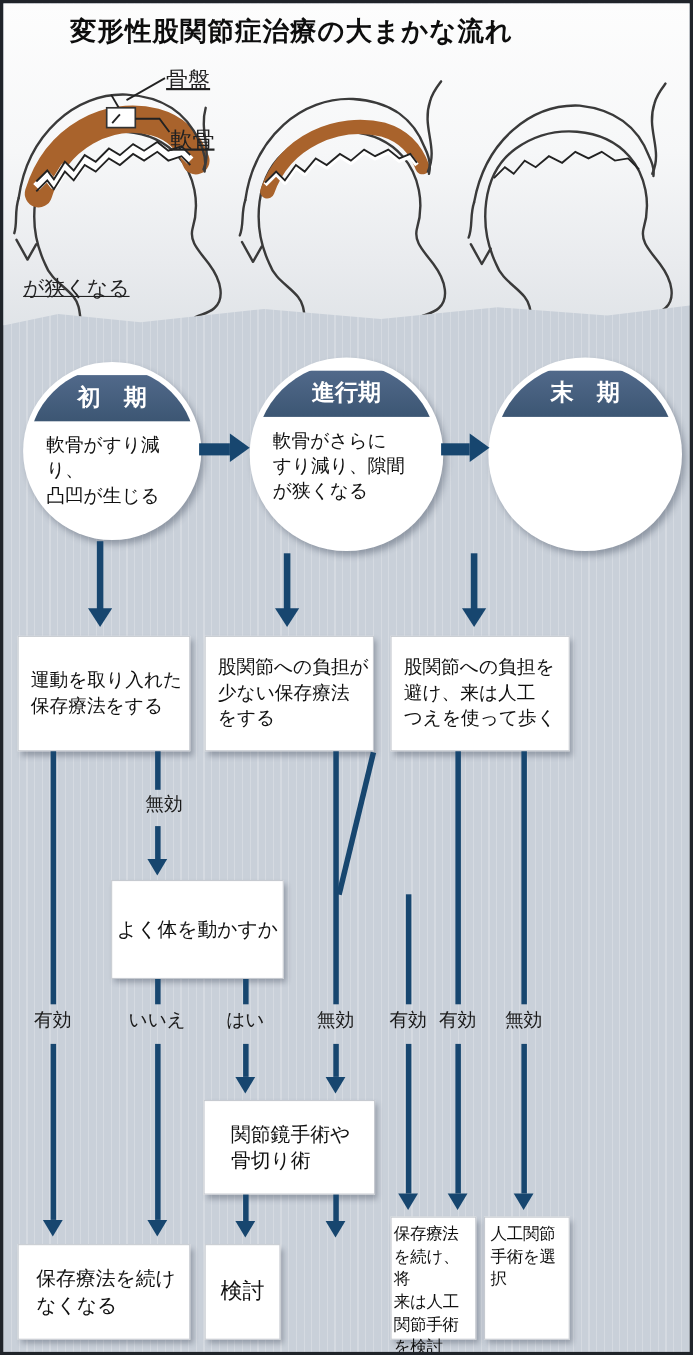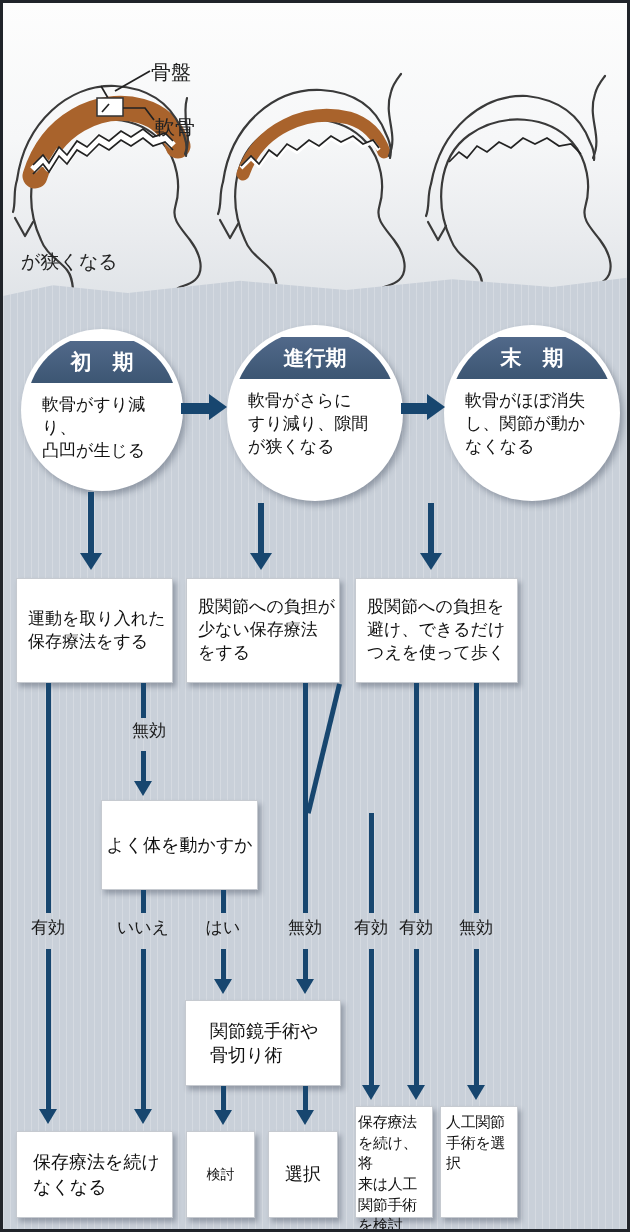--- a/index.html
+++ b/index.html
@@ -14,21 +14,21 @@
   #top-section{
     position:absolute; left:0; top:0; width:624px; height:302px;
     background:linear-gradient(180deg,#fdfdfd 0%,#f6f7f8 45%,#e9ebee 78%,#dfe3e7 100%);
     clip-path:polygon(0 0,100% 0,100% 91%,88% 94%,72% 91.5%,55% 95%,38% 92%,20% 96%,8% 93.5%,0 97%);
   }
   .title{
     position:absolute; top:9px; left:0; width:524px; text-align:center;
     font-size:24px; font-weight:bold; letter-spacing:1px; color:#0d0d0d;
   }
   .fig{position:absolute; top:55px; width:200px; height:245px;}
-  .anat-label{position:absolute; font-size:20px; color:#222;}
+  .anat-label{position:absolute; font-size:20px; color:#222;text-decoration:underline;}
   
   .circle{position:absolute; background:#fff; border-radius:50%;
     box-shadow:3px 4px 6px rgba(35,45,65,.35);}
   .circle-inner{position:absolute; inset:5px; border-radius:50%; overflow:hidden;}
   .band{position:absolute; top:7px; left:0; right:0; height:42px;
     background:linear-gradient(180deg,#51698a 0%,#3c5673 100%);
     color:#fff; font-weight:bold; font-size:21px; line-height:42px; text-align:center;}
   .circle-text{position:absolute; top:60px; left:16px; right:8px;
     font-size:17px; line-height:1.34; white-space:pre-line; text-align:left;}
   
@@ -53,20 +53,21 @@
     font-size:17px; color:#1a1a1a; white-space:nowrap;}
   svg .ln{fill:none; stroke:#3a3a3a; stroke-width:2.2; stroke-linejoin:round; stroke-linecap:round;}
   svg .jag{fill:none; stroke:#222; stroke-width:1.7;}
 </style>
 </head>
 <body>
 
 <div id="page">
 
   <div id="top-section">
+    <div class="title">変形性股関節症治療の大まかな流れ</div>
 
     <svg class="fig" style="left:8px" viewBox="0 0 200 245">
       <path class="ln" fill="#fdfdfd" d="M 66,248 C 60,234 64,222 56,212 C 48,202 35,196 30,182 C 14,148 16,100 48,77 C 82,53 128,58 151,84 C 166,101 171,127 164,150 C 161,162 170,170 179,182 C 191,198 193,214 184,222 C 175,230 166,226 163,236 C 161,242 162,245 162,248"></path>
       <path d="M 24,118 C 40,66 88,42 130,53 C 152,59 162,74 167,88" fill="none" stroke="#A9632C" stroke-width="25" stroke-linecap="round"></path>
       <polyline points="22,112 32,102 38,110 48,94 56,102 66,88 76,94 88,82 98,88 110,78 120,84 132,76 142,84 154,80 162,88" fill="none" stroke="#ffffff" stroke-width="8" stroke-linejoin="round"></polyline>
       <polyline class="jag" transform="translate(0,-5)" points="22,112 32,102 38,110 48,94 56,102 66,88 76,94 88,82 98,88 110,78 120,84 132,76 142,84 154,80 162,88"></polyline>
       <polyline class="jag" transform="translate(0,4)" points="22,112 32,102 38,110 48,94 56,102 66,88 76,94 88,82 98,88 110,78 120,84 132,76 142,84 154,80 162,88"></polyline>
       <path class="ln" d="M 6,122 C 14,64 58,26 104,28 C 140,30 160,48 170,70 C 175,80 177,88 175,98"></path>
       <path class="ln" d="M 174,96 C 182,78 170,62 176,40"></path>
       <path class="ln" d="M 6,122 C 2,134 5,144 2,154"></path>
@@ -114,23 +115,20 @@
     <div class="circle-inner">
       <div class="band">進行期</div>
       <div class="circle-text">軟骨がさらに
 すり減り、隙間
 が狭くなる</div>
     </div>
   </div>
   <div class="circle" style="left:441px; top:322px; width:176px; height:176px">
     <div class="circle-inner">
       <div class="band">末　期</div>
-      <div class="circle-text">軟骨がほぼ消失
-し、関節が動か
-なくなる</div>
     </div>
   </div>
 
   <div class="hshaft" style="left:178px; top:400px; width:28px"></div>
   <div class="hah" style="left:206px; top:391px"></div>
   <div class="hshaft" style="left:398px; top:400px; width:26px"></div>
   <div class="hah" style="left:424px; top:391px"></div>
 
   <div class="vline" style="left:85px; top:489px; height:62px; width:6px"></div>
   <div class="ah big" style="left:77px; top:550px"></div>
@@ -138,21 +136,21 @@
   <div class="ah big" style="left:247px; top:550px"></div>
   <div class="vline" style="left:425px; top:500px; height:51px; width:6px"></div>
   <div class="ah big" style="left:417px; top:550px"></div>
 
   <div class="box" style="left:13px; top:575px; width:157px; height:105px; padding-left:11px">運動を取り入れた
 保存療法をする</div>
   <div class="box" style="left:183px; top:575px; width:154px; height:105px; padding-left:11px">股関節への負担が
 少ない保存療法
 をする</div>
   <div class="box" style="left:352px; top:575px; width:163px; height:105px; padding-left:11px">股関節への負担を
-避け、できるだけ
+避け、来は人工
 つえを使って歩く</div>
 
   <div class="vline" style="left:43px; top:680px; height:230px"></div>
   <div class="vline" style="left:43px; top:946px; height:160px"></div>
   <div class="ah" style="left:36px; top:1106px"></div>
 
   <div class="vline" style="left:138px; top:680px; height:35px"></div>
   <div class="branch-label" style="left:146px; top:716px">無効</div>
   <div class="vline" style="left:138px; top:748px; height:30px"></div>
   <div class="ah" style="left:131px; top:778px"></div>
@@ -195,22 +193,21 @@
   <div class="box" style="left:182px; top:997px; width:156px; height:86px; padding-left:24px; font-size:18px">関節鏡手術や
 骨切り術</div>
 
   <div class="vline" style="left:218px; top:1083px; height:24px"></div>
   <div class="ah" style="left:211px; top:1107px"></div>
   <div class="vline" style="left:300px; top:1083px; height:24px"></div>
   <div class="ah" style="left:293px; top:1107px"></div>
 
   <div class="box" style="left:13px; top:1128px; width:157px; height:87px; padding-left:16px; font-size:18px">保存療法を続け
 なくなる</div>
-  <div class="box center" style="left:183px; top:1128px; width:69px; height:87px; font-size:14px">検討</div>
-  <div class="box center" style="left:265px; top:1128px; width:70px; height:87px; font-size:18px">選択</div>
+  <div class="box center" style="left:183px; top:1128px; width:69px; height:87px; font-size:20px">検討</div>
   <div class="box" style="left:352px; top:1103px; width:78px; height:112px; padding-left:2px; font-size:15px; line-height:1.38; align-items:flex-start; padding-top:5px; letter-spacing:-0.3px">保存療法
 を続け、将
 来は人工
 関節手術
 を検討</div>
   <div class="box" style="left:437px; top:1103px; width:78px; height:112px; padding-left:5px; font-size:15px; line-height:1.38; align-items:flex-start; padding-top:5px; letter-spacing:-0.3px">人工関節
 手術を選
 択</div>
 
 </div>

